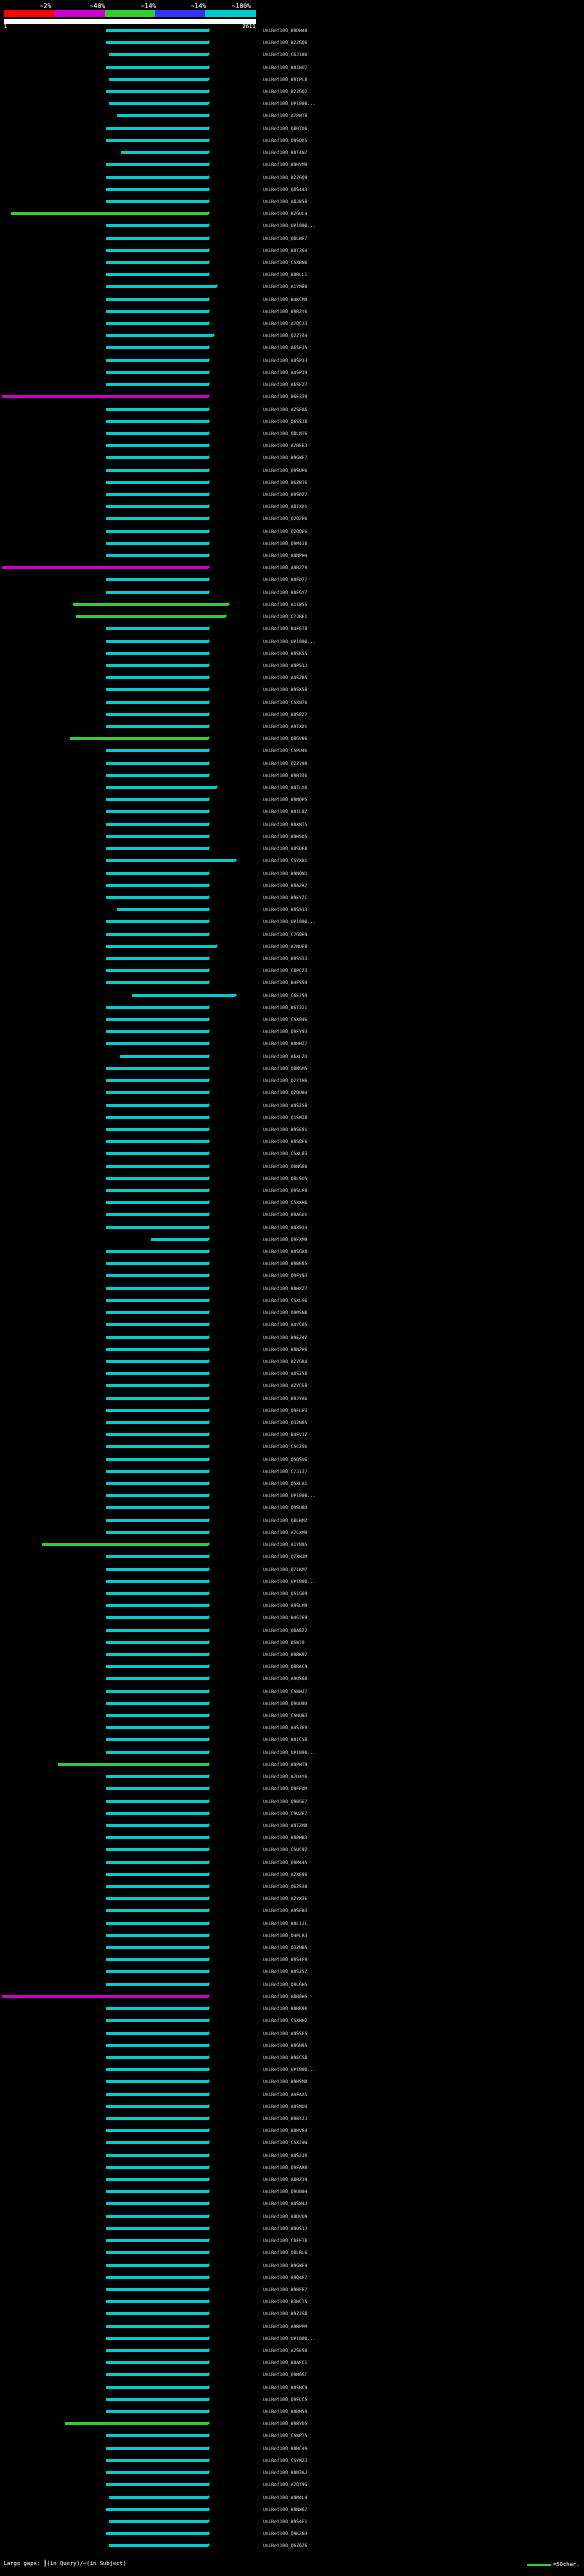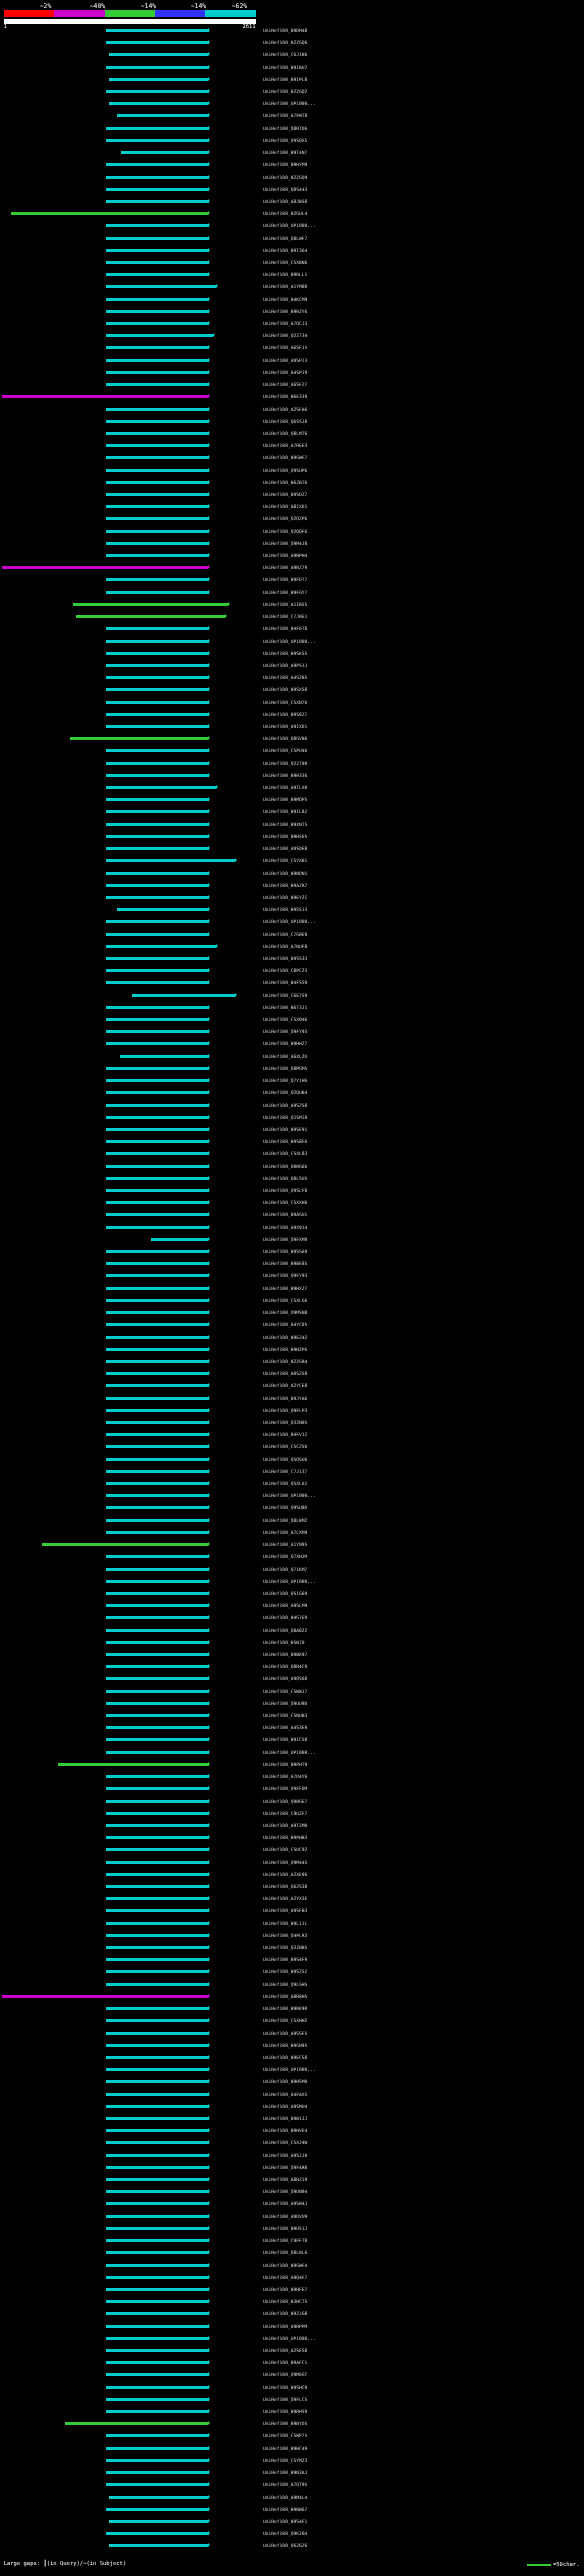--- a/index.html
+++ b/index.html
@@ -164,21 +164,21 @@
 <body>
 
 <div id="root">
 
   <div class="scale-wrap">
     <div class="scale-ticks" id="legend-ticks">
         <span class="scale-tick" style="left: 36px;">~2%</span>
         <span class="scale-tick" style="left: 86px;">~40%</span>
         <span class="scale-tick" style="left: 137px;">~14%</span>
         <span class="scale-tick" style="left: 187px;">~14%</span>
-        <span class="scale-tick" style="left: 228px;">~62%</span>
+        <span class="scale-tick" style="left: 228px;">~100%</span>
       </div>
     <div class="scale-bar" id="legend-bar">
         <div class="scale-seg" style="background: rgb(255, 0, 0);"></div>
         <div class="scale-seg" style="background: rgb(204, 0, 204);"></div>
         <div class="scale-seg" style="background: rgb(51, 204, 51);"></div>
         <div class="scale-seg" style="background: rgb(51, 51, 255);"></div>
         <div class="scale-seg" style="background: rgb(0, 204, 204);"></div>
       </div>
   </div>
 

